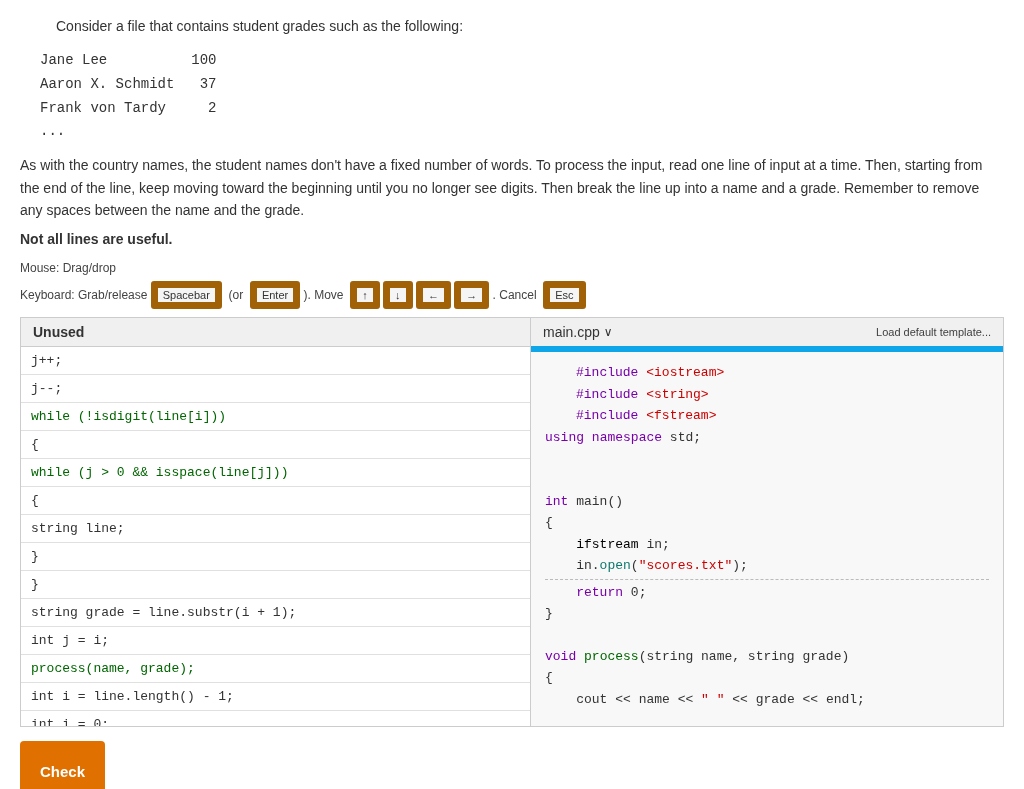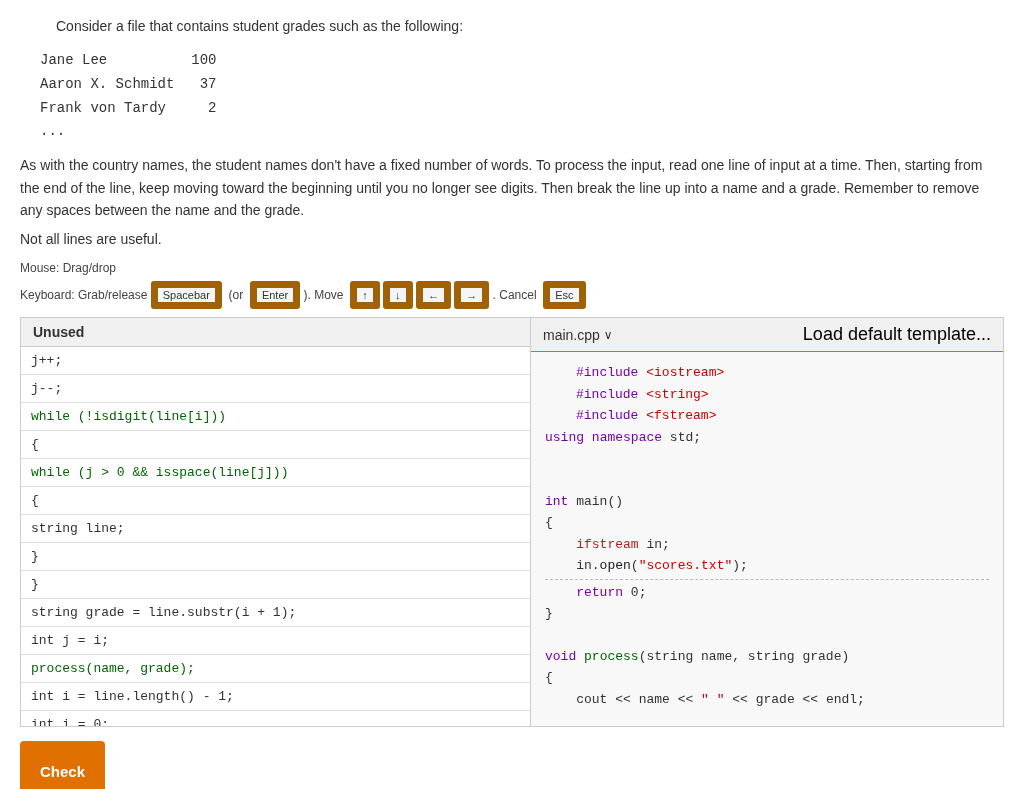--- a/index.html
+++ b/index.html
@@ -20,20 +20,21 @@
       font-size: 14px;
       margin: 10px 0 10px 20px;
       line-height: 1.7;
     }
     .description {
       line-height: 1.6;
       margin-bottom: 10px;
     }
     .not-all {
       margin-bottom: 14px;
+      font-weight: bold;
     }
     .keyboard-hint {
       font-size: 12px;
       color: #444;
       margin-bottom: 6px;
     }
     kbd {
       display: inline-block;
       border: 7px solid #a16207;
       border-radius: 3px;
@@ -61,33 +62,33 @@
       background: #f0f0f0;
       padding: 6px 12px;
       font-weight: bold;
       font-size: 14px;
       border-bottom: 1px solid #ccc;
     }
     .panel-main-header {
       background: #f0f0f0;
       padding: 6px 12px;
       font-size: 14px;
-      border-bottom: 1px solid #0ea5e9;
+      border-bottom: 6px solid #0ea5e9;
       display: flex;
       justify-content: space-between;
       align-items: center;
     }
     .panel-main-header-left {
       display: flex;
       align-items: center;
       gap: 4px;
     }
     .load-template {
-      color: #000000;
-      font-size: 18px;
+      color: #404040;
+      font-size: 11px;
       cursor: pointer;
     }
     .unused-item {
       padding: 6px 10px;
       border-bottom: 1px solid #e0e0e0;
       font-family: 'Courier New', Courier, monospace;
       font-size: 13px;
       cursor: grab;
       background: #fff;
     }
@@ -110,22 +111,22 @@
       white-space: pre;
     }
     
     .kw-include { color: #7700aa; margin-left: 31px; }
     .kw-lib { color: #cc0000; }
     .kw-using { color: #7700aa; }
     .kw-namespace { color: #7700aa; }
     .kw-void { color: #7700aa; }
     .kw-int { color: #7700aa; }
     .fn-process { color: #006600; }
-    .fn-open { color: #0f172a; }
-    .fn-ifstream { color: #b91c1c; }
+    .fn-open { color: #0f766e; }
+    .fn-ifstream { color: #000000; }
     .str-val { color: #cc0000; }
     .kw-return { color: #7700aa; }
     .kw-cout { color: #333; }
     .normal { color: #333; }
     .dashed-line {
       border-top: 1px dashed #bbb;
       margin: 2px 0;
     }
     .check-btn {
       display: inline-block;

